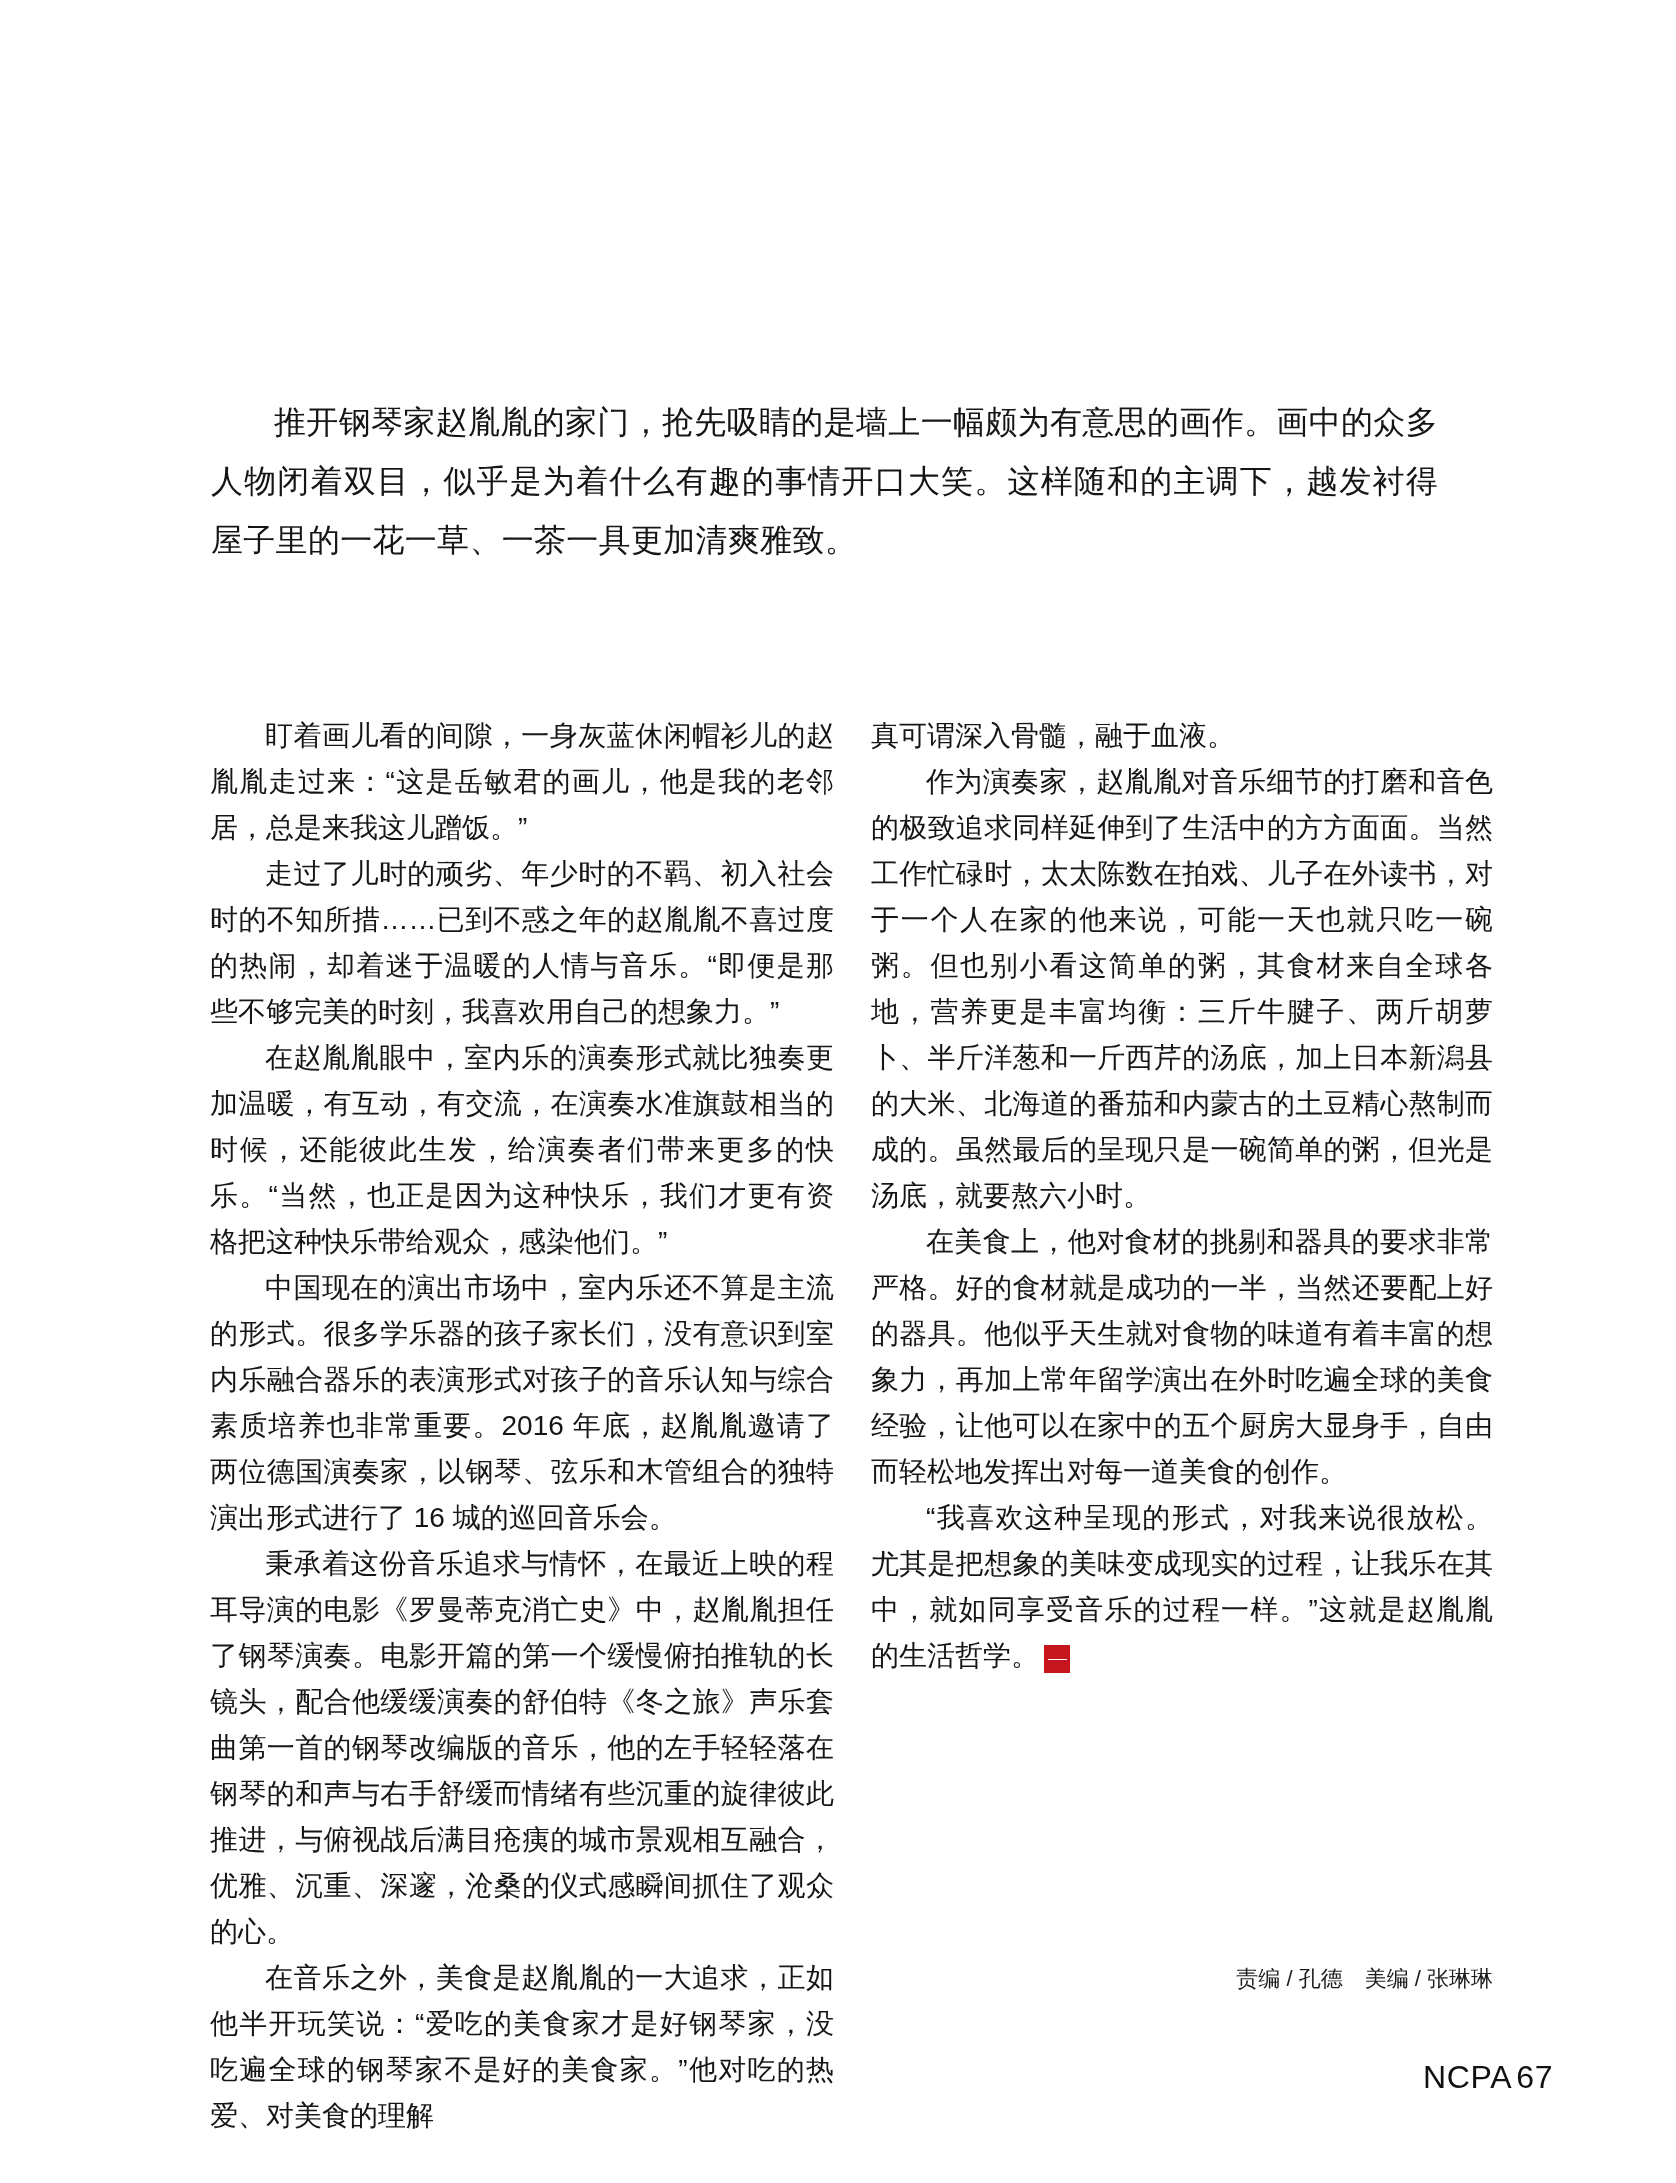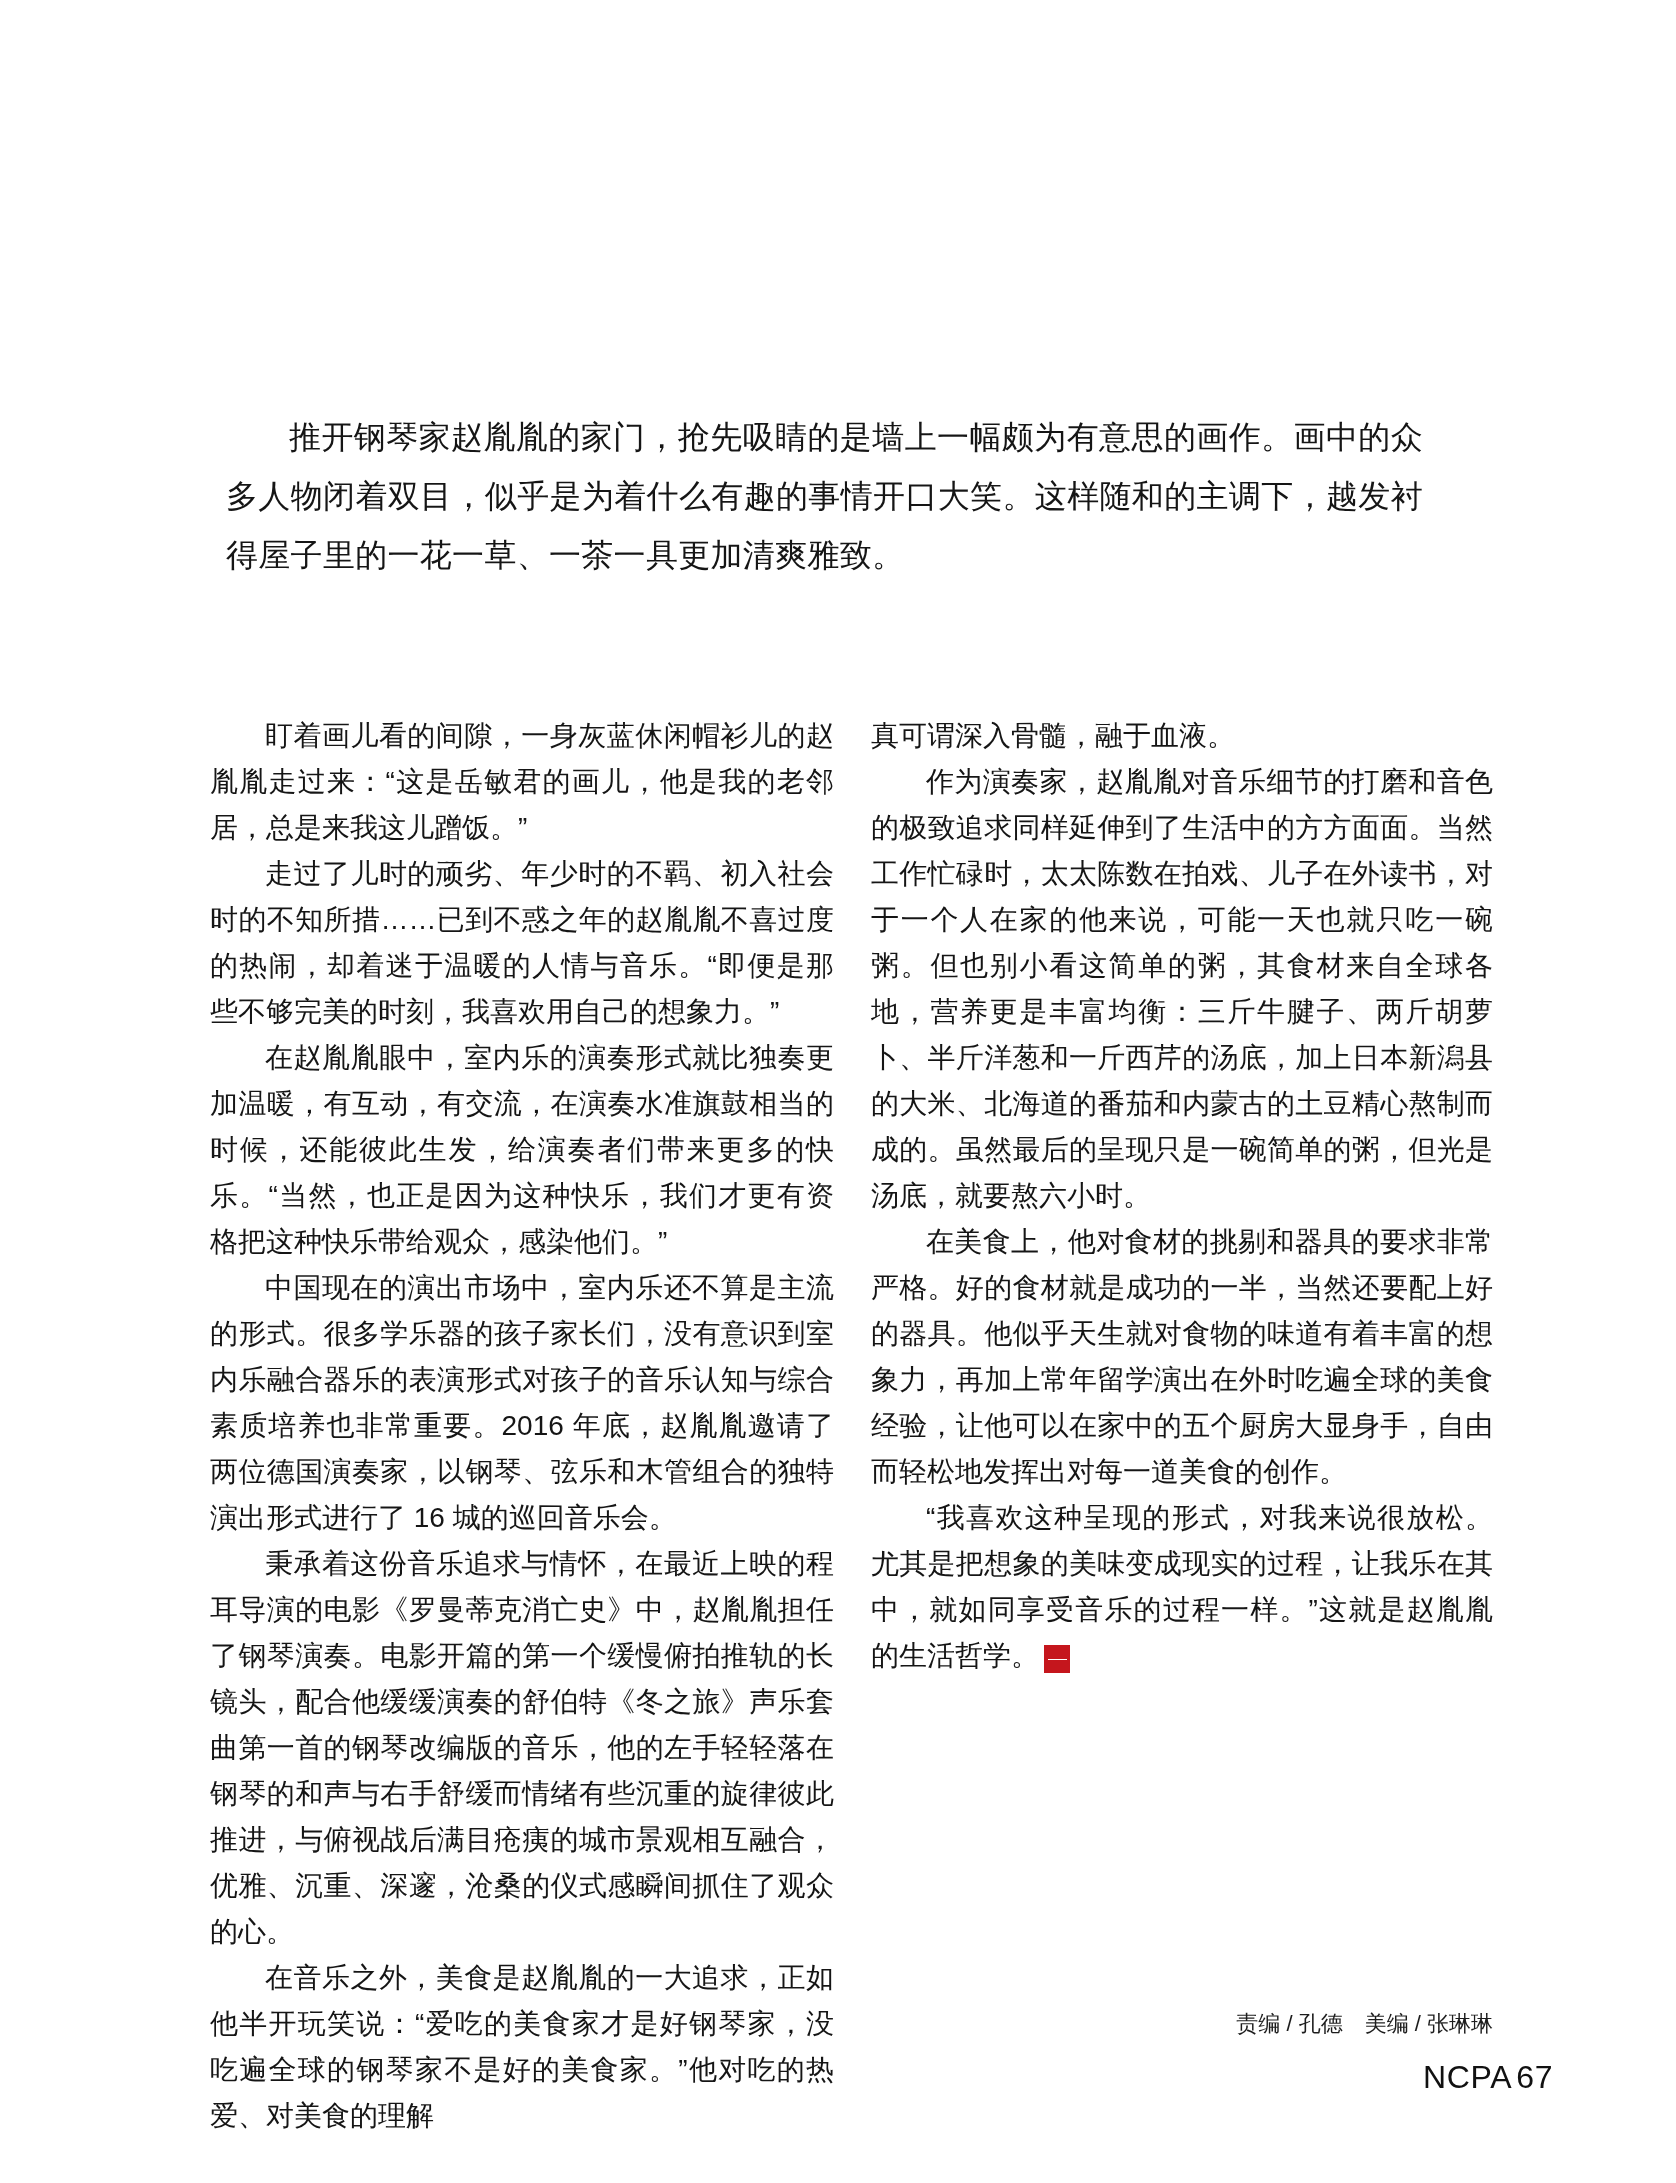--- a/index.html
+++ b/index.html
@@ -15,21 +15,21 @@
   .intro {
     position: absolute;
     left: 210px;
     top: 392px;
     width: 1229px;
     font-size: 32px;
     line-height: 59px;
     text-align: justify;
     letter-spacing: 0.3px;
   }
-  .intro p { margin: 16px; text-indent: 63px; }
+  .intro p { margin: 1px; text-indent: 63px; }
   .col {
     position: absolute;
     top: 713px;
     width: 624px;
     font-size: 28px;
     line-height: 46px;
     text-align: justify;
   }
   .col p { margin: 0; }
   .col p.indent { text-indent: 55px; }
@@ -58,21 +58,20 @@
   .seal-line2 { display: block; }
   .credits {
     position: absolute;
     left: 871px;
     top: 1966px;
     width: 622px;
     text-align: right;
     font-size: 22px;
     line-height: 26.4px;
     color: #1c1c1c;
-    margin-top: 45px;
   }
   .footer {
     position: absolute;
     left: 1423px;
     top: 2058px;
     font-size: 32px;
     line-height: 38px;
     color: #111111;
     letter-spacing: 0.7px;
     white-space: nowrap;

